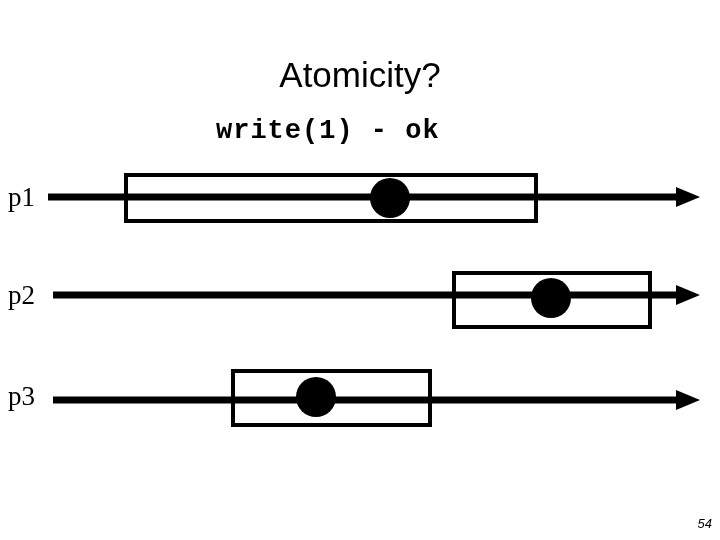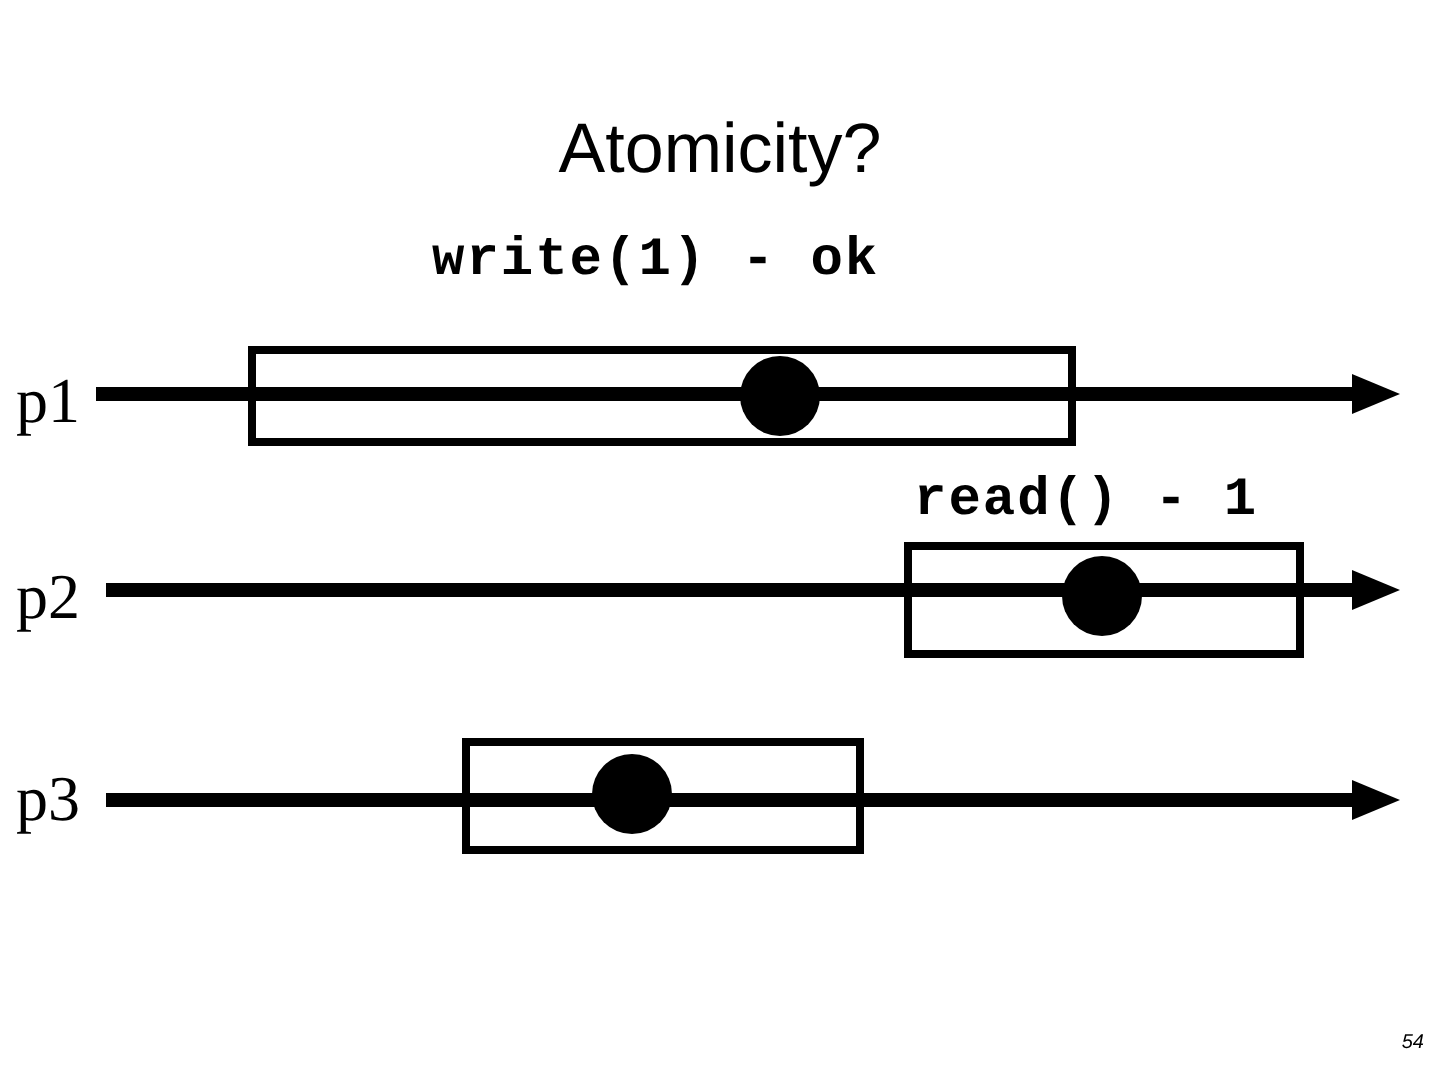--- a/index.html
+++ b/index.html
@@ -45,36 +45,36 @@
   }
   .mono-label {
     font-family: "Liberation Mono", "DejaVu Sans Mono", monospace;
     font-size: 27px;
     font-weight: 700;
     letter-spacing: 1px;
     text-align: right;
   }
   .proc-label {
     font-family: "Liberation Serif", serif;
-    font-size: 32px;
+    font-size: 27px;
     font-weight: 400;
   }
   #label-write { left: 216px; top: 118px; }
   #label-read1 { left: 457px; top: 238px; }
   #label-read0 { left: 238px; top: 333px; }
   #proc-p1 { left: 8px; top: 184px; }
   #proc-p2 { left: 8px; top: 282px; }
   #proc-p3 { left: 8px; top: 383px; }
   #page-number {
     left: 686px;
     top: 517px;
     width: 26px;
     text-align: right;
     font-family: "Liberation Sans", sans-serif;
-    font-size: 10px;
+    font-size: 13px;
     font-style: italic;
     font-weight: 400;
   }
 </style>
 </head>
 <body>
 
 <div id="slide">
 
   <svg id="slide-svg" viewBox="0 0 720 540" xmlns="http://www.w3.org/2000/svg">
@@ -98,21 +98,20 @@
       <polygon points="700,400 676,390 676,410" fill="#000000"></polygon>
       <rect x="233" y="371" width="197" height="54" fill="none" stroke="#000000" stroke-width="4"></rect>
       <circle cx="316" cy="397" r="20" fill="#000000"></circle>
     </g>
   </svg>
 
   <div class="txt" id="slide-title">Atomicity?</div>
 
   <div class="txt mono-label" id="label-write">write(1) - ok</div>
 
-  <div class="txt mono-label" id="label-read1">read() - 1</div>
 
 
   <div class="txt proc-label" id="proc-p1">p1</div>
 
   <div class="txt proc-label" id="proc-p2">p2</div>
 
   <div class="txt proc-label" id="proc-p3">p3</div>
 
   <div class="txt" id="page-number">54</div>
 

